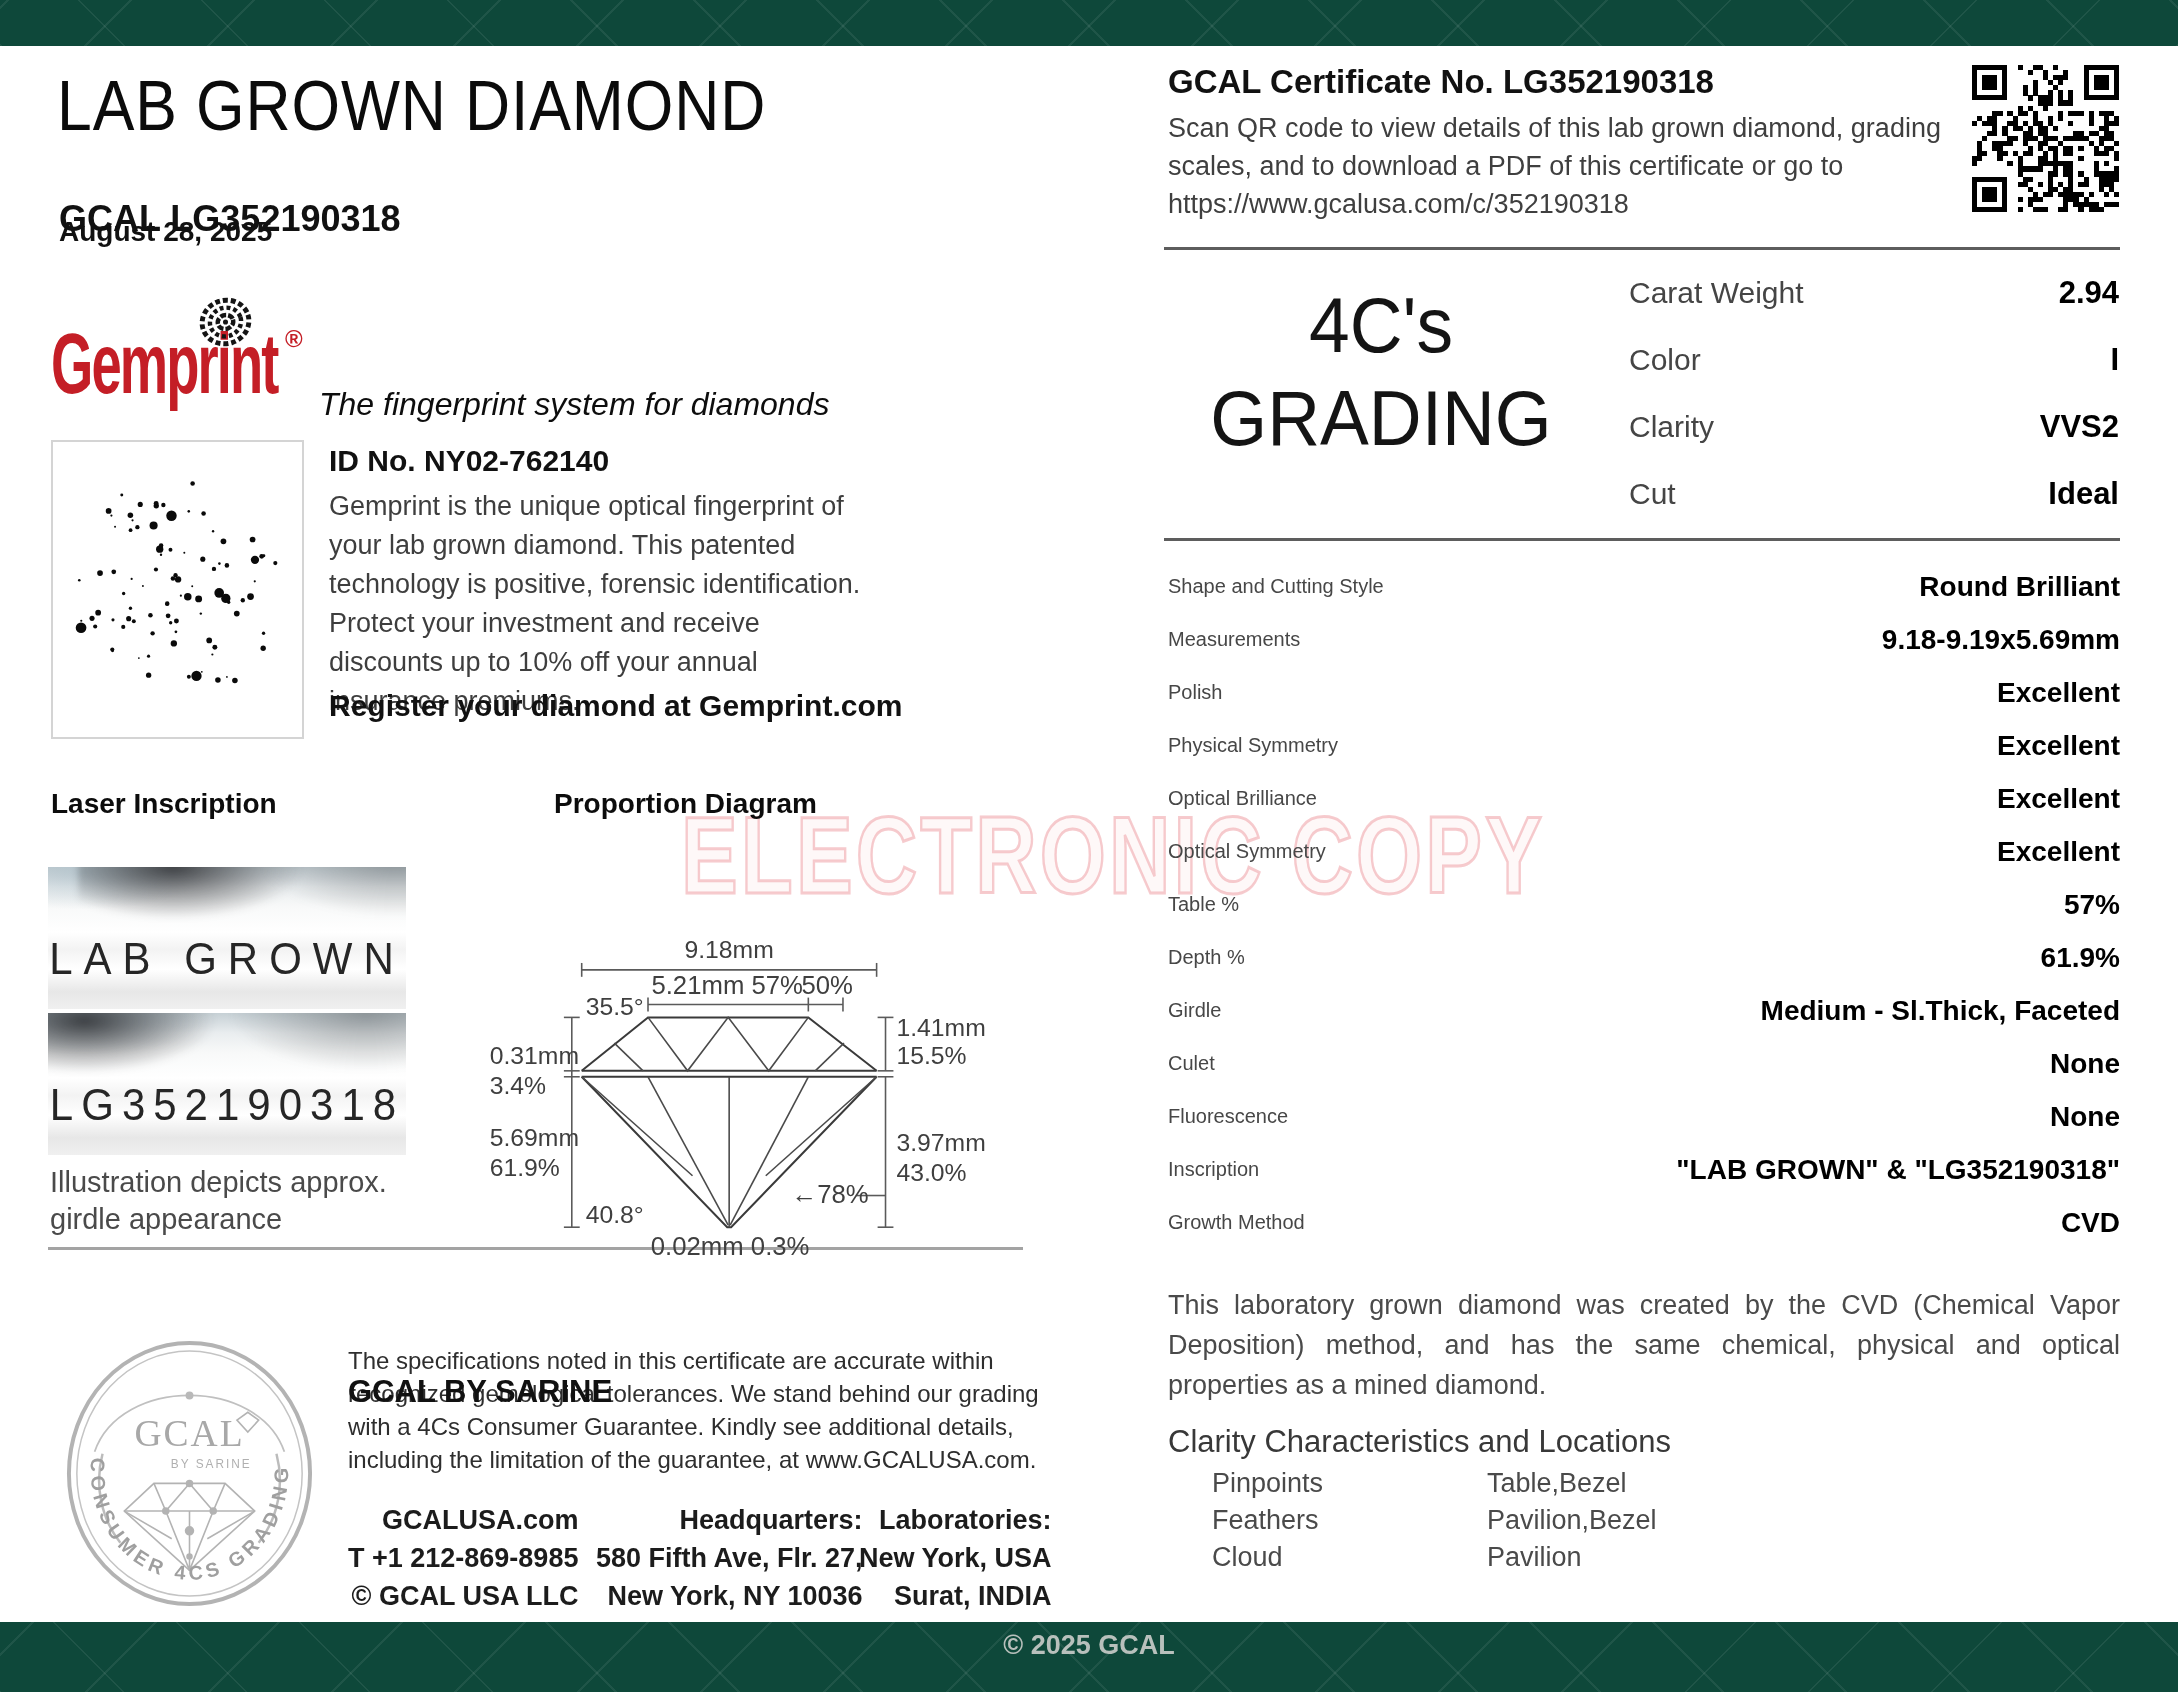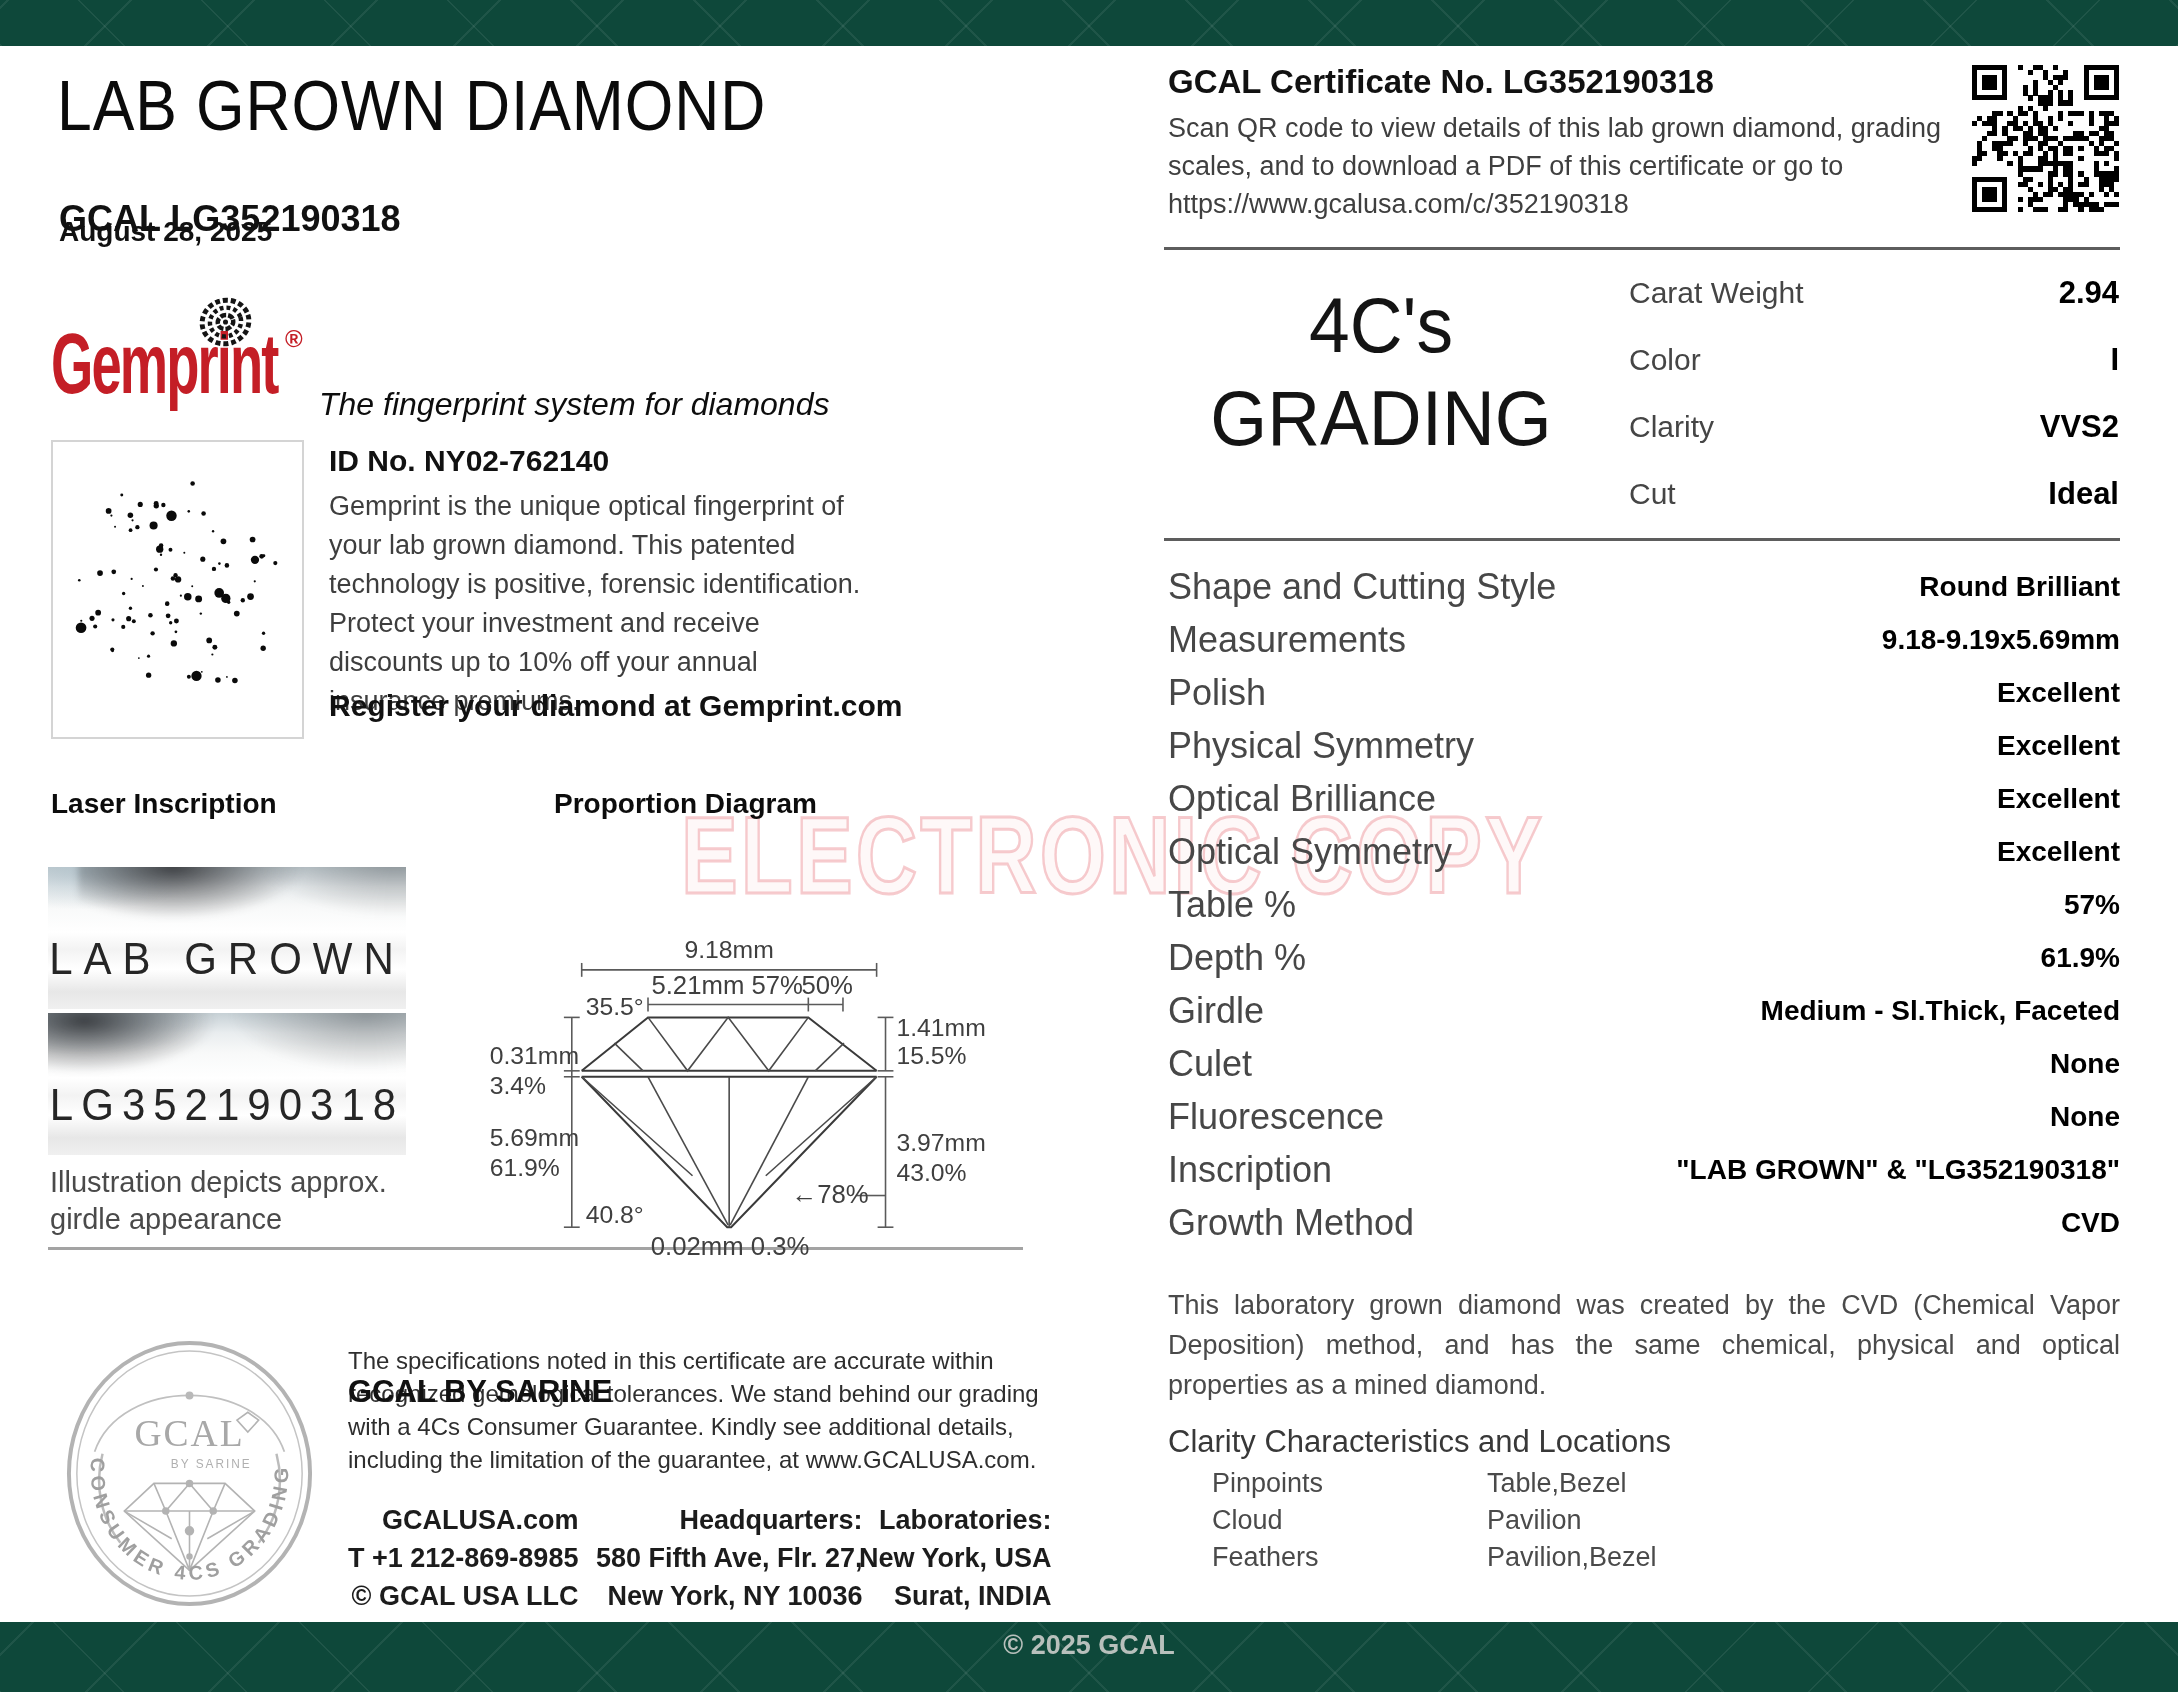--- a/index.html
+++ b/index.html
@@ -90,21 +90,21 @@
 
   .fourcs{position:absolute;left:1178px;top:279px;width:406px;text-align:center;color:#141414;
           font-size:77px;line-height:93px;transform:scaleX(0.95);transform-origin:center top;}
   .grading-rows{position:absolute;left:1629px;top:259px;width:490px;}
   .grading-row{display:flex;justify-content:space-between;align-items:center;height:67px;}
   .grading-row .lbl{font-size:30px;color:#454545;}
   .grading-row .val{font-size:31px;font-weight:bold;color:#000;}
 
   .attr-rows{position:absolute;left:1168px;top:560px;width:952px;}
   .attr-row{display:flex;justify-content:space-between;align-items:center;height:53px;}
-  .attr-row .lbl{font-size:36px;color:#474747;}
+  .attr-row .lbl{font-size:20px;color:#474747;}
   .attr-row .val{font-size:28px;font-weight:bold;color:#000;}
 
   .cvd-note{position:absolute;left:1168px;top:1285px;width:952px;font-size:27px;
             line-height:40px;color:#4a4a4a;text-align:justify;}
   .clarity-h{position:absolute;left:1168px;top:1424px;font-size:31px;color:#383838;}
   .clarity-rows{position:absolute;left:1212px;top:1465px;font-size:27px;color:#4a4a4a;}
   .clarity-row{display:flex;height:37px;align-items:center;}
   .clarity-row .nm{width:275px;}
 </style>
 </head>
@@ -711,23 +711,23 @@
   </div>
 
   <div class="cvd-note">This laboratory grown diamond was created by the CVD (Chemical Vapor Deposition) method, and has the same chemical, physical and optical properties as a mined diamond.</div>
   <div class="clarity-h">Clarity Characteristics and Locations</div>
   <div class="clarity-rows">
     <div class="clarity-row">
       <span class="nm">Pinpoints</span>
       <span>Table,Bezel</span>
     </div>
     <div class="clarity-row">
+      <span class="nm">Feathers</span>
+      <span>Pavilion,Bezel</span>
+    </div>
+    <div class="clarity-row">
       <span class="nm">Cloud</span>
       <span>Pavilion</span>
     </div>
-    <div class="clarity-row">
-      <span class="nm">Feathers</span>
-      <span>Pavilion,Bezel</span>
-    </div>
   </div>
 
 </div>
 
 
 </body></html>

